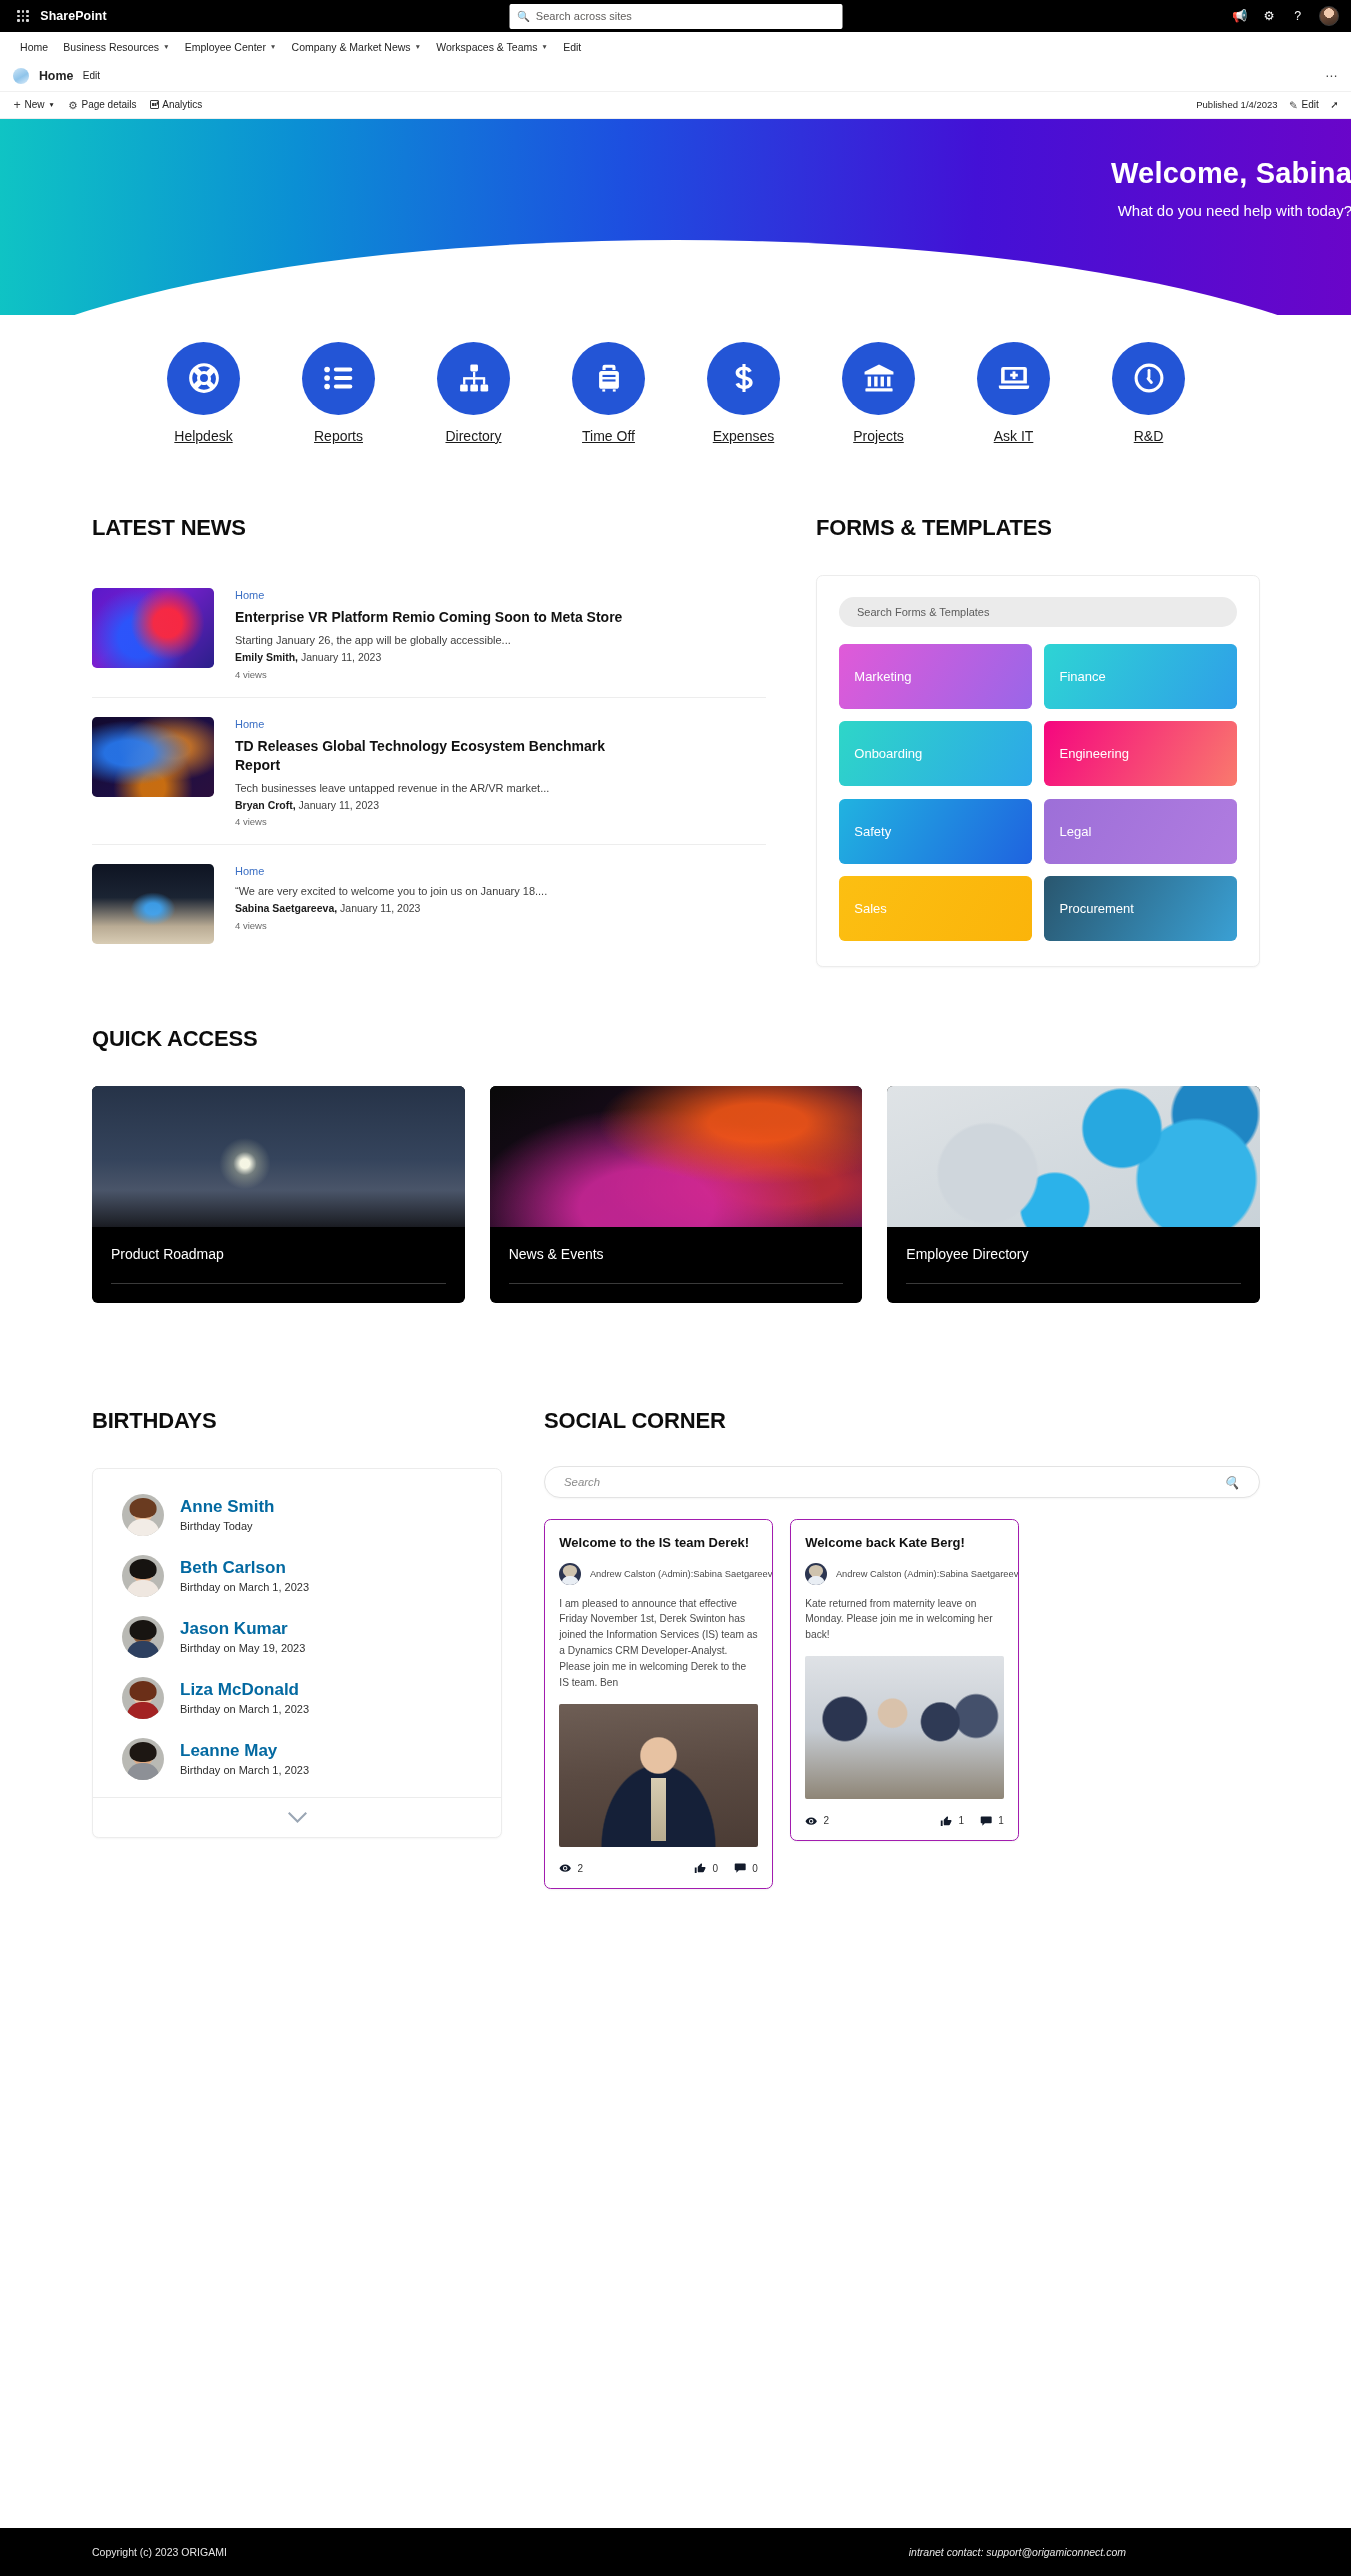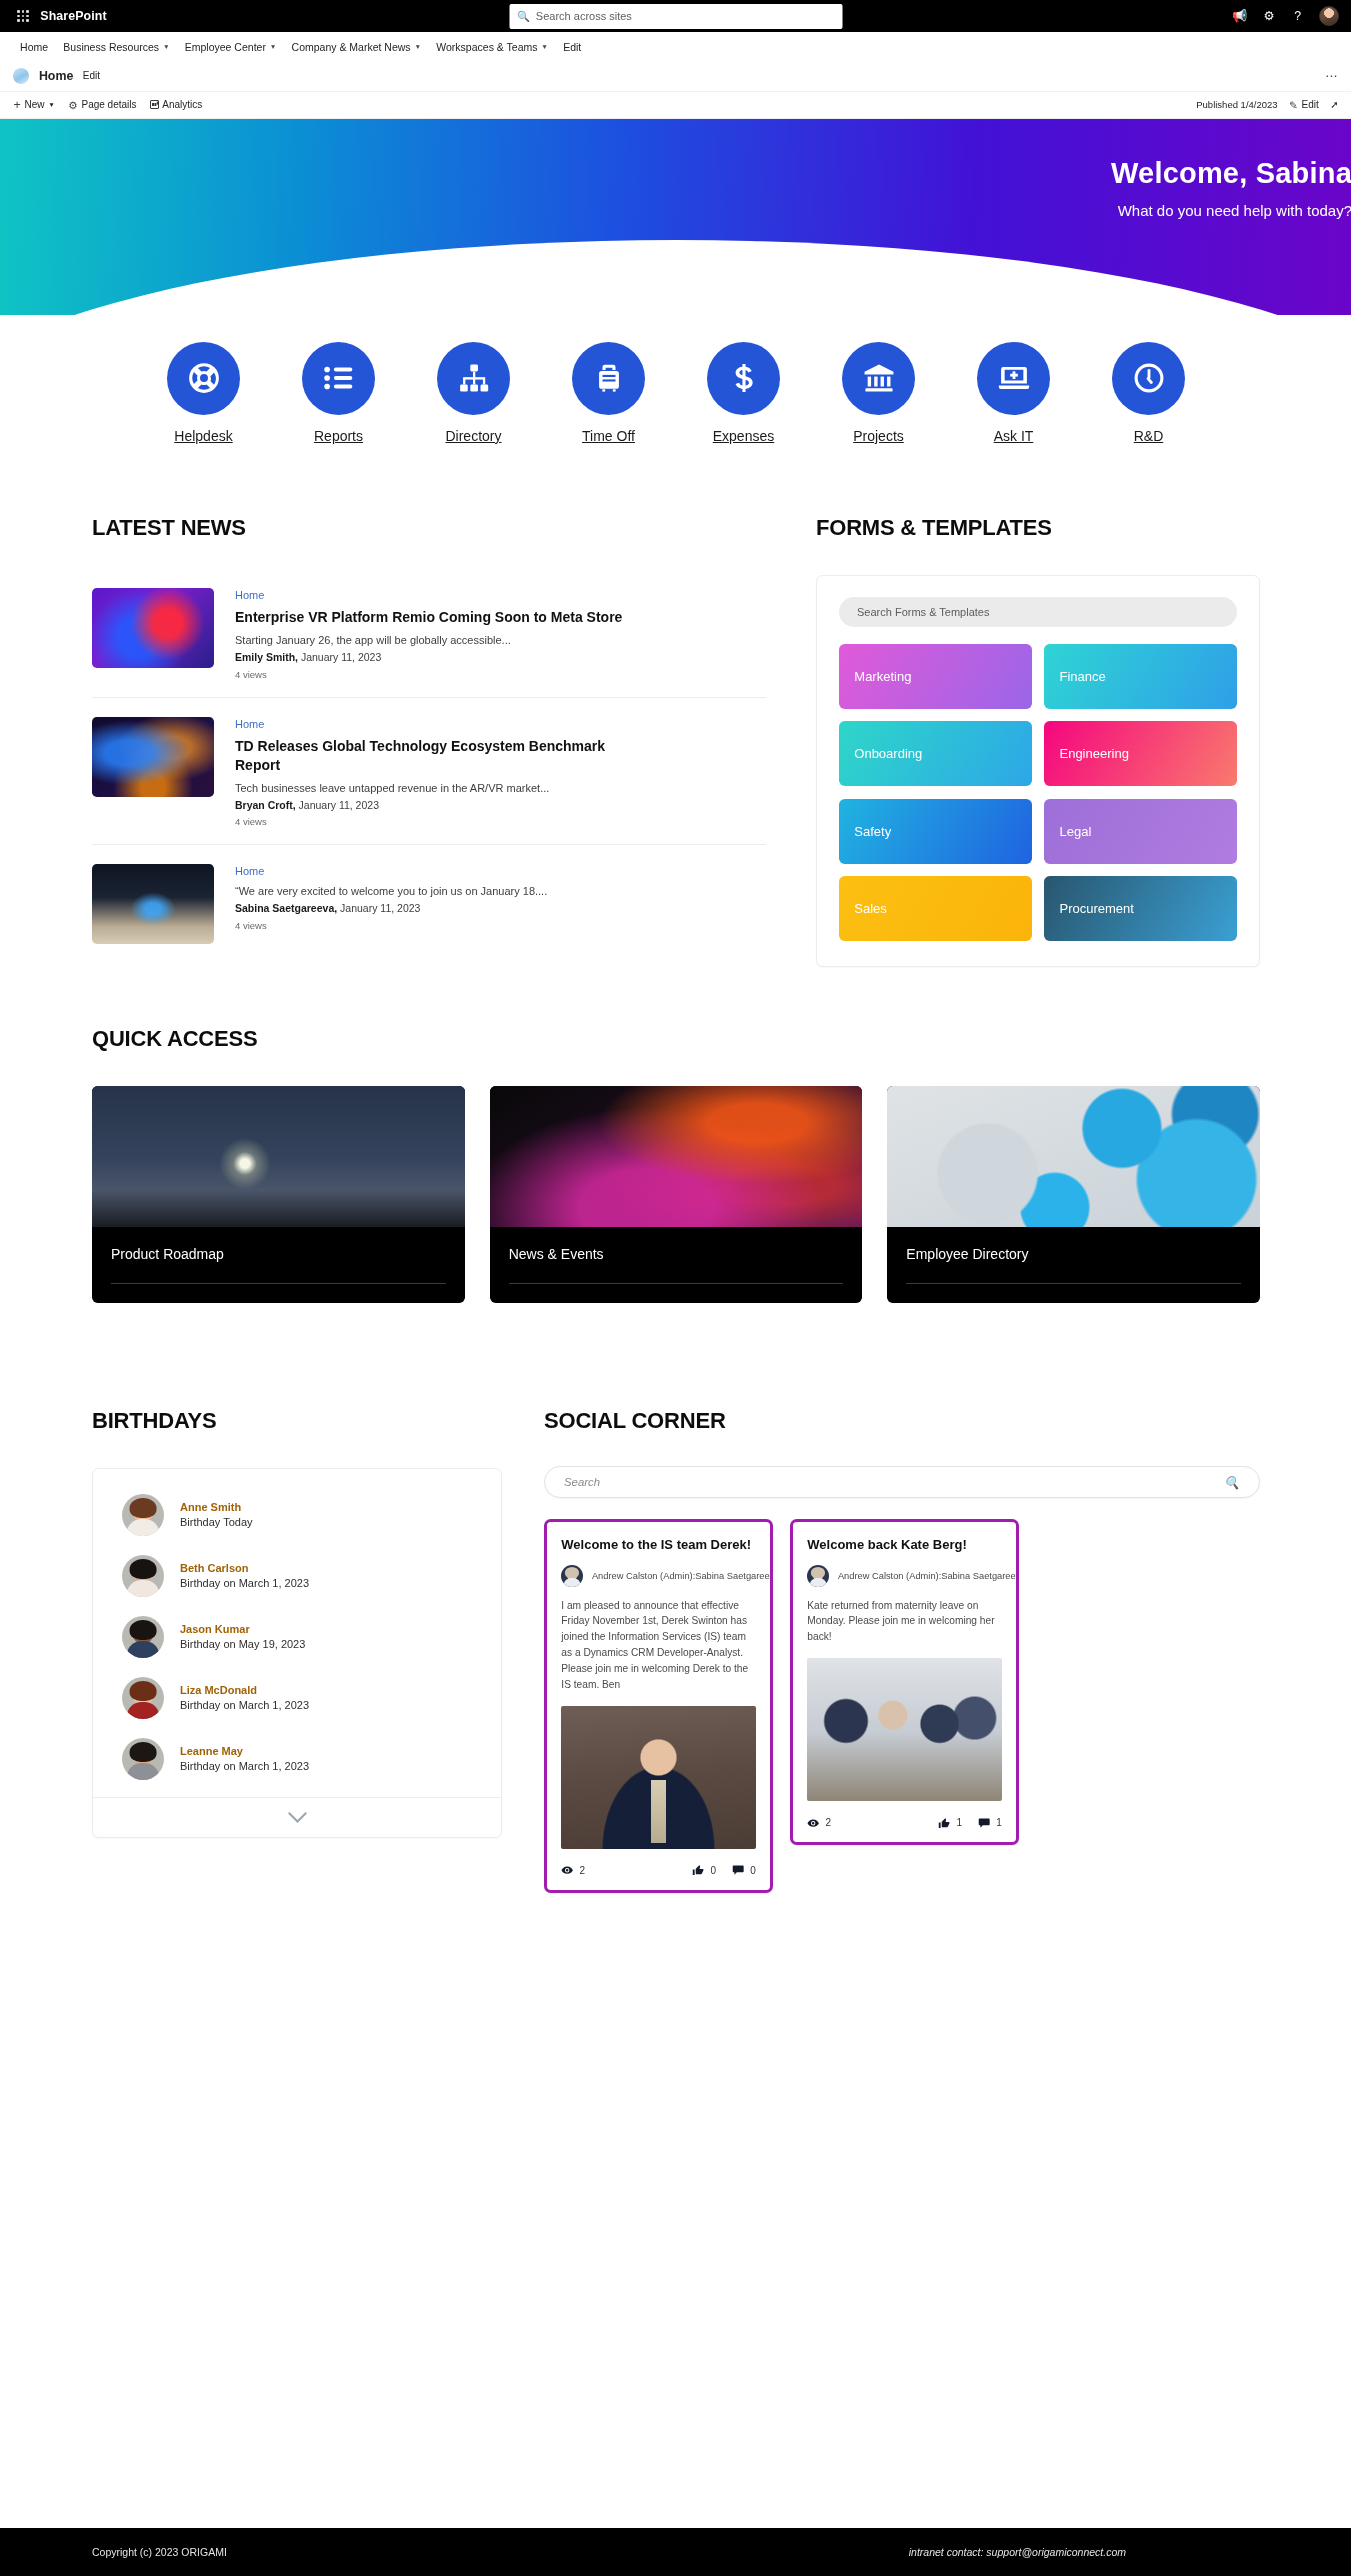--- a/index.html
+++ b/index.html
@@ -226,21 +226,21 @@
   .bday-card {
     margin-top: 34px; border: 1px solid #ececec; border-radius: 6.7px;
     background: #ffffff; box-shadow: 0 1px 1.9px rgba(0,0,0,.04);
   }
   .bday-list { padding: 15.3px 0 7.6px 0; }
   .bday-item { display: flex; align-items: center; gap: 16px; padding: 9.5px 29px; }
   .bd-avatar {
     width: 42px; height: 42px; border-radius: 50%; flex: none; overflow: hidden;
     background: #b9b9b4; position: relative;
   }
-  .bd-name { font-size: 11px; font-weight: 700; color: #a16207; }
+  .bd-name { font-size: 17px; font-weight: 700; color: #0369a1; }
   .bd-sub { font-size: 11px; color: #2e2e2e; margin-top: 2.9px; }
   .bday-foot {
     border-top: 1px solid #ececec; height: 40px; display: flex;
     align-items: center; justify-content: center; cursor: pointer;
   }
   .bday-foot svg { width: 21px; height: 12.4px; stroke: #9aa6b4; stroke-width: 2.4; fill: none; }
 
   
   .face::before {
     content: ""; position: absolute; left: 50%; top: 16%; transform: translateX(-50%);
@@ -258,21 +258,21 @@
   
   .social-search {
     margin-top: 32px; height: 32px; border: 1px solid #e3e3e3; border-radius: 17px;
     display: flex; align-items: center; padding: 0 19px; background: #fff;
     box-shadow: 0 1px 1.9px rgba(0,0,0,.04);
   }
   .social-search span { font-size: 11.4px; color: #8a8a8a; font-style: italic; }
   .social-search .mag { margin-left: auto; font-size: 12.4px; color: #1a1a1a; }
   .social-grid { display: flex; gap: 17px; margin-top: 21px; }
   .social-card {
-    width: 229px; border: 3px solid #a21caf; border-radius: 6.7px; background: #fff;
+    width: 229px; border: 1px solid #a21caf; border-radius: 6.7px; background: #fff;
     box-shadow: 0 1px 1.9px rgba(0,0,0,.05); overflow: hidden; align-self: flex-start;
   }
   .sc-title {
     font-size: 13px; font-weight: 700; color: #111; padding: 15.3px 14.3px 0 14.3px; line-height: 1.25;
   }
   .sc-author { display: flex; align-items: center; gap: 8.6px; padding: 11.4px 14.3px 0 14.3px; }
   .sc-av {
     width: 22px; height: 22px; border-radius: 50%; flex: none; overflow: hidden;
     background: #2c3550; position: relative;
   }

